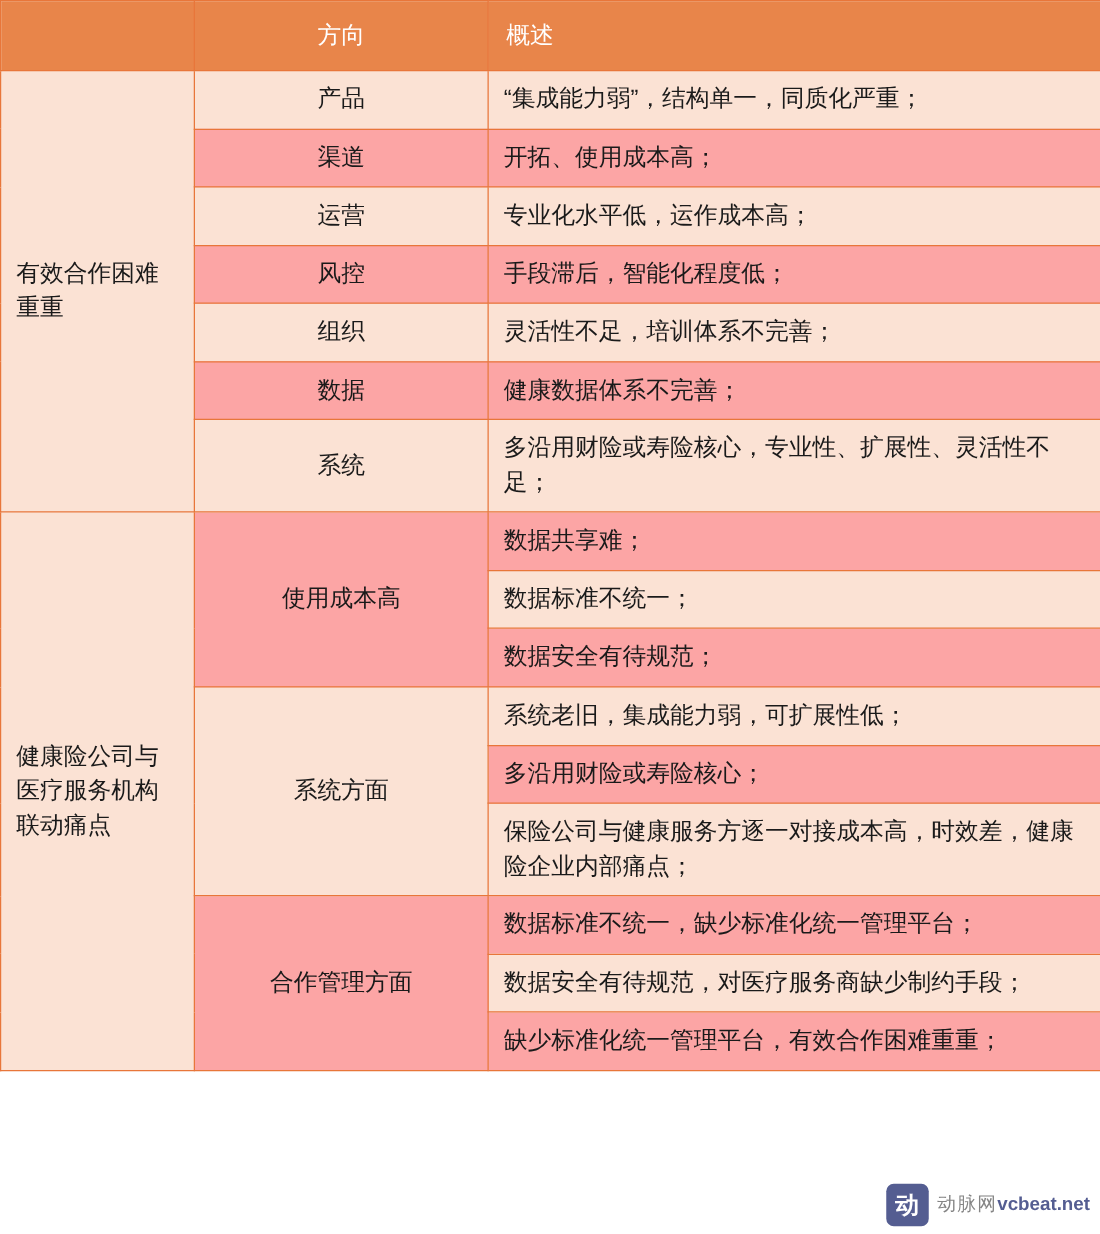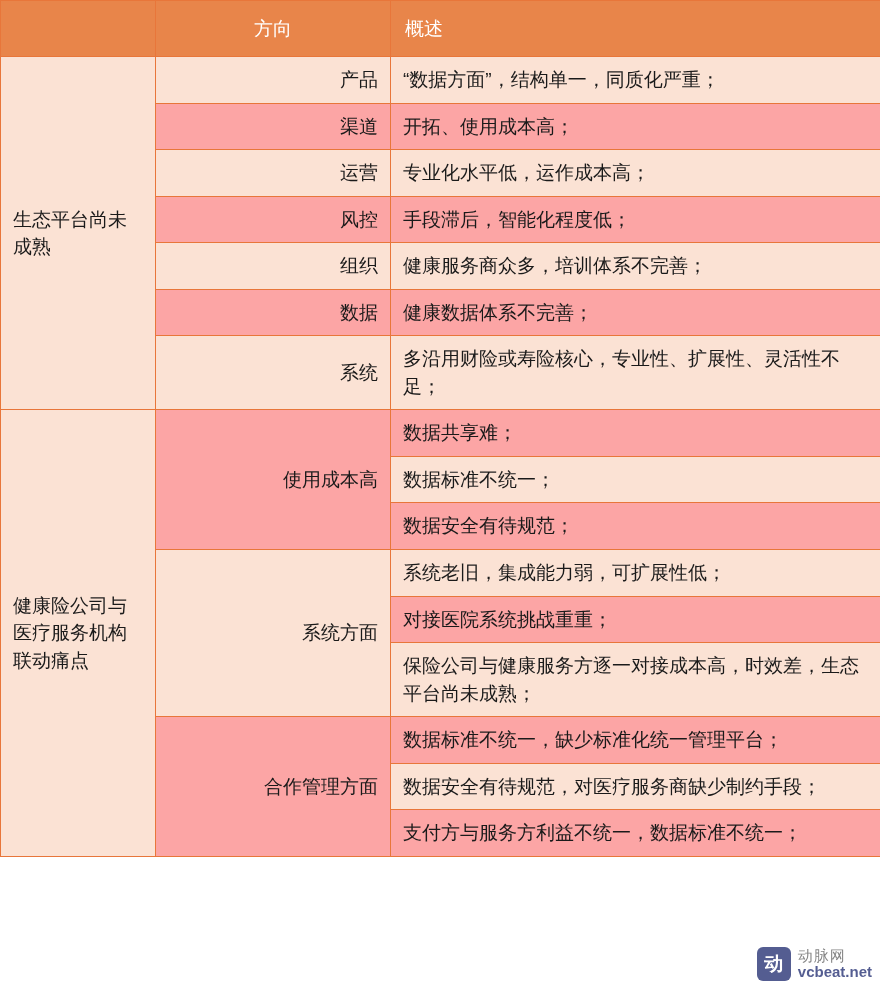--- a/index.html
+++ b/index.html
@@ -61,21 +61,21 @@
 
   td.cat {
     background: #fbe2d4;
     text-align: left;
     font-size: 19px;
     padding-left: 8px;
     padding-right: 6px;
     line-height: 1.5;
   }
   td.dir {
-    text-align: right;
+    text-align: center;
     font-size: 19px;
   }
   td.desc {
     text-align: left;
     font-size: 19px;
     padding-left: 14px;
   }
   tr.tint td.dir, tr.tint td.desc {
     background: #fbe2d4;
   }
@@ -103,21 +103,21 @@
     color: #ffffff;
     font-size: 19px;
     font-weight: bold;
     display: flex;
     align-items: center;
     justify-content: center;
     font-family: "Liberation Serif", serif;
   }
   .wm-text {
     display: flex;
-    flex-direction: column;
+    flex-direction: row;
     line-height: 1.1;
   }
   .wm-cn {
     font-size: 15px;
     color: #6a6a6a;
     letter-spacing: 1px;
   }
   .wm-en {
     font-size: 15px;
     color: #2f3a7a;
@@ -139,39 +139,39 @@
     <thead>
       <tr>
         <th class="h-blank"></th>
         <th class="h-dir">方向</th>
         <th class="h-desc">概述</th>
       </tr>
     </thead>
     <tbody>
 
       <tr class="tint">
-        <td class="cat" rowspan="7">生态平台尚未成熟</td>
+        <td class="cat" rowspan="7">有效合作困难重重</td>
         <td class="dir">产品</td>
-        <td class="desc">“数据方面”，结构单一，同质化严重；</td>
+        <td class="desc">“集成能力弱”，结构单一，同质化严重；</td>
       </tr>
       <tr class="plain">
         <td class="dir">渠道</td>
         <td class="desc">开拓、使用成本高；</td>
       </tr>
       <tr class="tint">
         <td class="dir">运营</td>
         <td class="desc">专业化水平低，运作成本高；</td>
       </tr>
       <tr class="plain">
         <td class="dir">风控</td>
         <td class="desc">手段滞后，智能化程度低；</td>
       </tr>
       <tr class="tint">
         <td class="dir">组织</td>
-        <td class="desc">健康服务商众多，培训体系不完善；</td>
+        <td class="desc">灵活性不足，培训体系不完善；</td>
       </tr>
       <tr class="plain">
         <td class="dir">数据</td>
         <td class="desc">健康数据体系不完善；</td>
       </tr>
       <tr class="tint">
         <td class="dir">系统</td>
         <td class="desc">多沿用财险或寿险核心，专业性、扩展性、灵活性不足；</td>
       </tr>
 
@@ -185,35 +185,35 @@
       </tr>
       <tr class="plain">
         <td class="desc">数据安全有待规范；</td>
       </tr>
 
       <tr class="tint">
         <td class="dir tintcell" rowspan="3">系统方面</td>
         <td class="desc">系统老旧，集成能力弱，可扩展性低；</td>
       </tr>
       <tr class="plain">
-        <td class="desc">对接医院系统挑战重重；</td>
-      </tr>
-      <tr class="tint">
-        <td class="desc">保险公司与健康服务方逐一对接成本高，时效差，生态平台尚未成熟；</td>
+        <td class="desc">多沿用财险或寿险核心；</td>
+      </tr>
+      <tr class="tint">
+        <td class="desc">保险公司与健康服务方逐一对接成本高，时效差，健康险企业内部痛点；</td>
       </tr>
 
       <tr class="plain">
         <td class="dir tintcell" rowspan="3">合作管理方面</td>
         <td class="desc">数据标准不统一，缺少标准化统一管理平台；</td>
       </tr>
       <tr class="tint">
         <td class="desc">数据安全有待规范，对医疗服务商缺少制约手段；</td>
       </tr>
       <tr class="plain">
-        <td class="desc">支付方与服务方利益不统一，数据标准不统一；</td>
+        <td class="desc">缺少标准化统一管理平台，有效合作困难重重；</td>
       </tr>
 
     </tbody>
   </table>
 
   <div class="watermark">
     <div class="wm-logo">动</div>
     <div class="wm-text">
       <span class="wm-cn">动脉网</span>
       <span class="wm-en">vcbeat.net</span>

